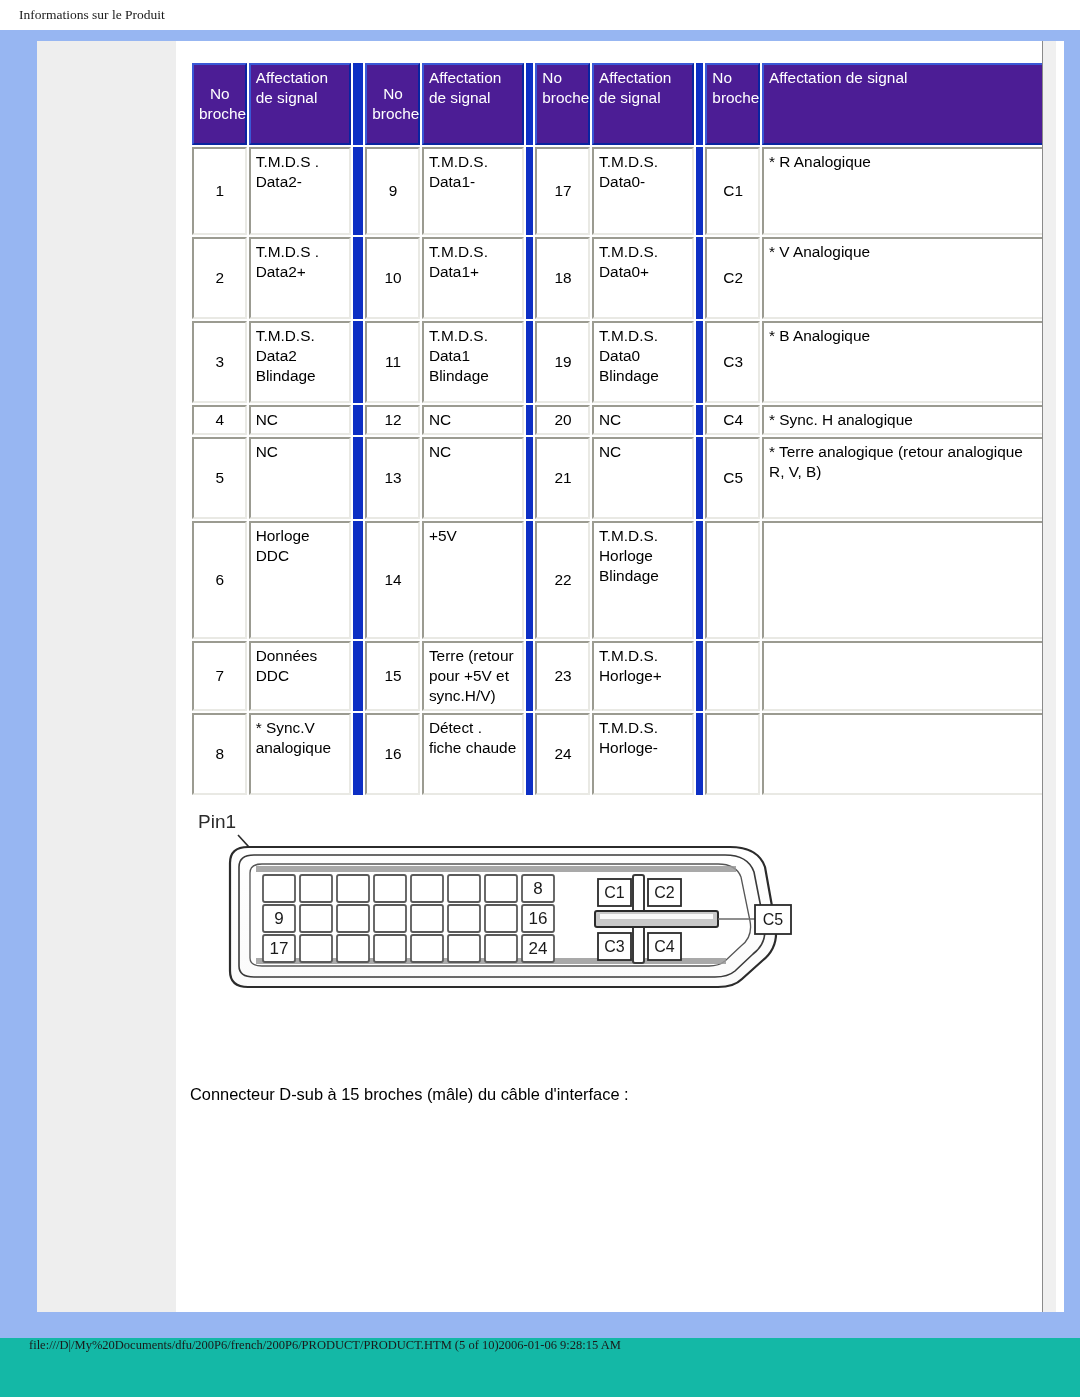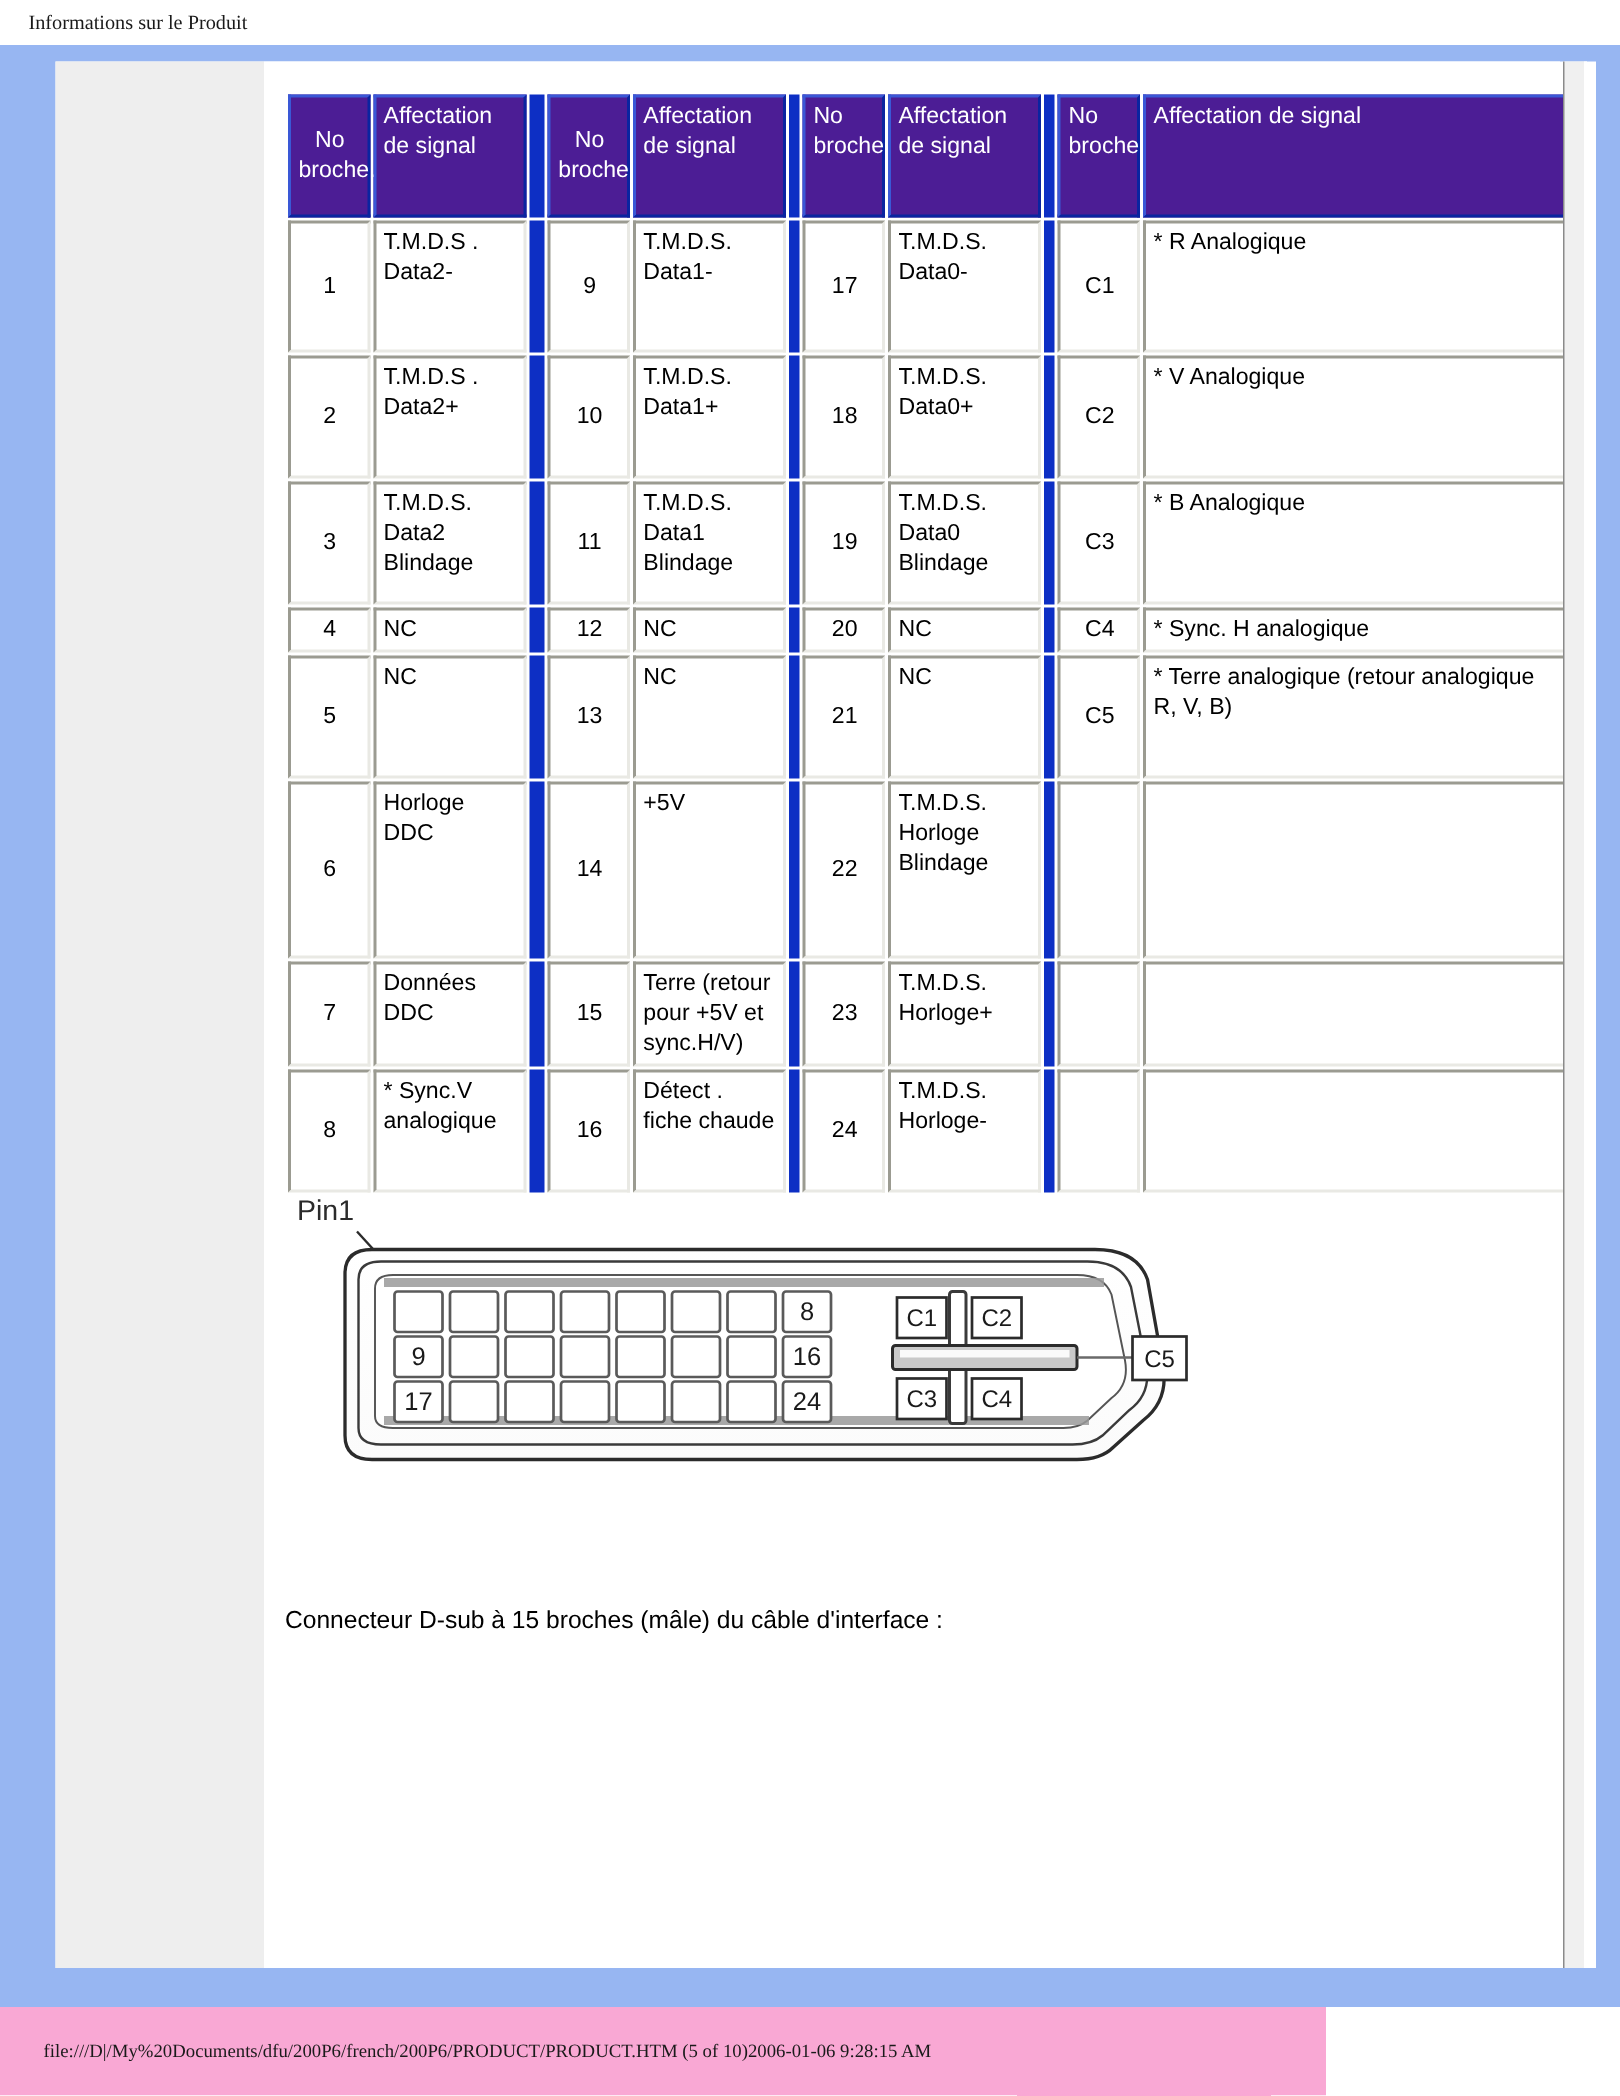--- a/index.html
+++ b/index.html
@@ -124,40 +124,41 @@
   .c-w-last { width: 268px; }
 
   
   tr.r-tall td { height: 78px; }
   tr.r-mid  td { height: 72px; }
   tr.r-big  td { height: 108px; }
 
   
   .connector-wrap {
     position: relative;
+    margin-top: 14px;
     width: 620px;
     height: 230px;
   }
   .pin1-label {
     position: absolute;
     left: 8px; top: 0px;
     font-size: 19px;
     color: #2b2b2b;
   }
   .connector-svg { position: absolute; left: 0; top: 0; }
 
   
   .page-footer {
     position: absolute;
     left: 0; top: 1338px;
-    width: 884px; height: 59px;
-    background: #f9a8d4;
+    width: 1080px; height: 59px;
+    background: #14b8a6;
     padding-left: 29px;
     box-sizing: border-box;
-    display: flex; align-items: center;
+    display: flex; 
     font-family: "Liberation Serif", serif;
     font-size: 12.5px;
     color: #1a1a1a;
   }
 </style>
 </head>
 <body>
 
 <div class="page-header">
   <span>Informations sur le Produit</span>

